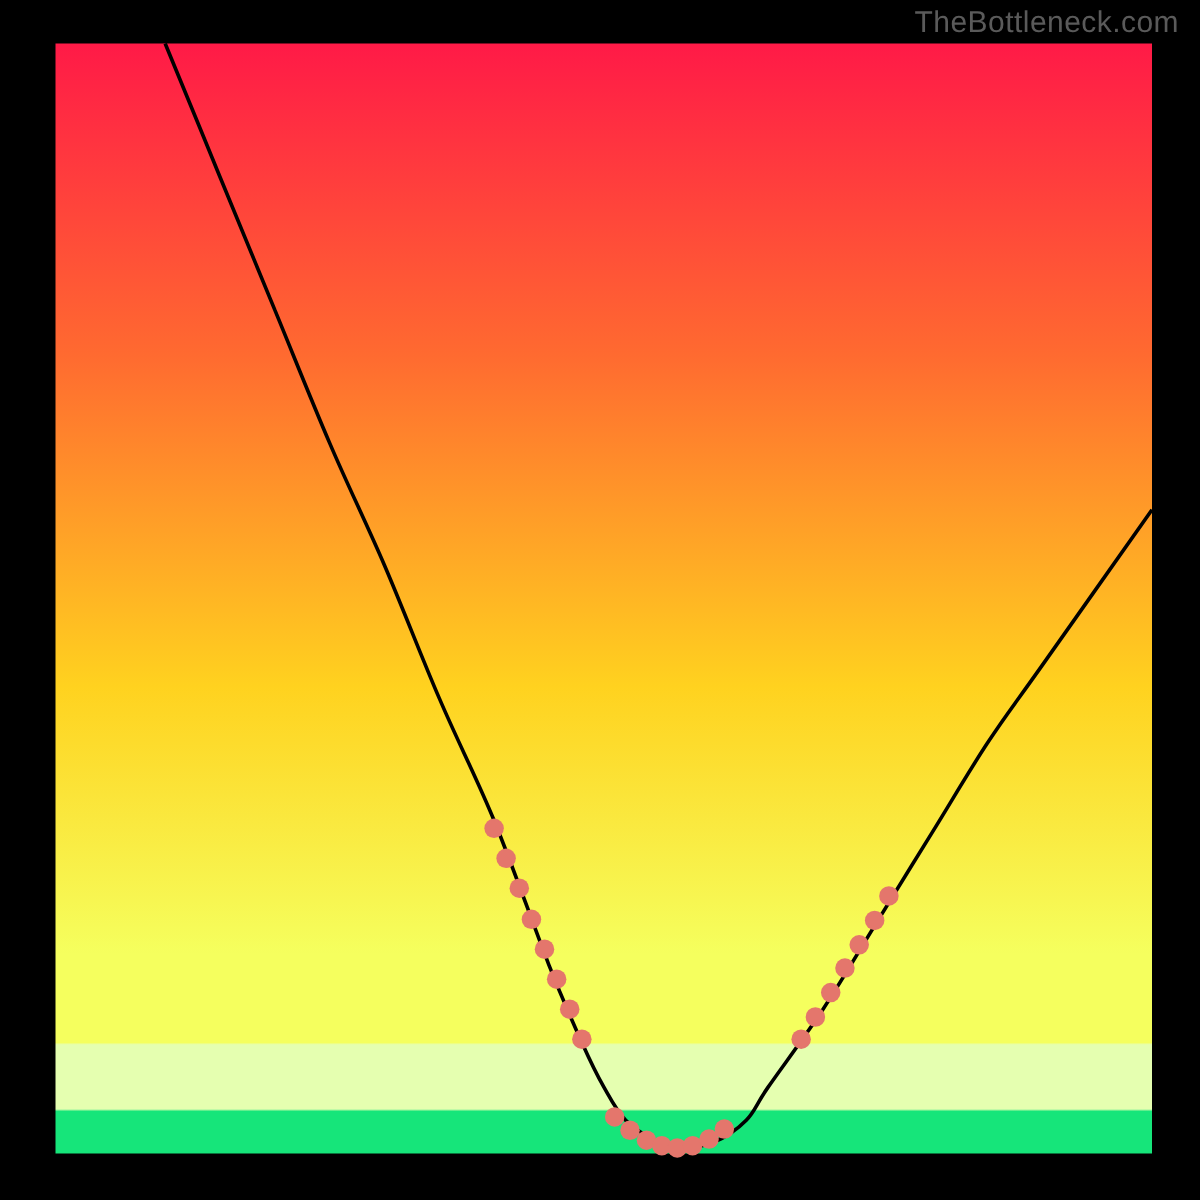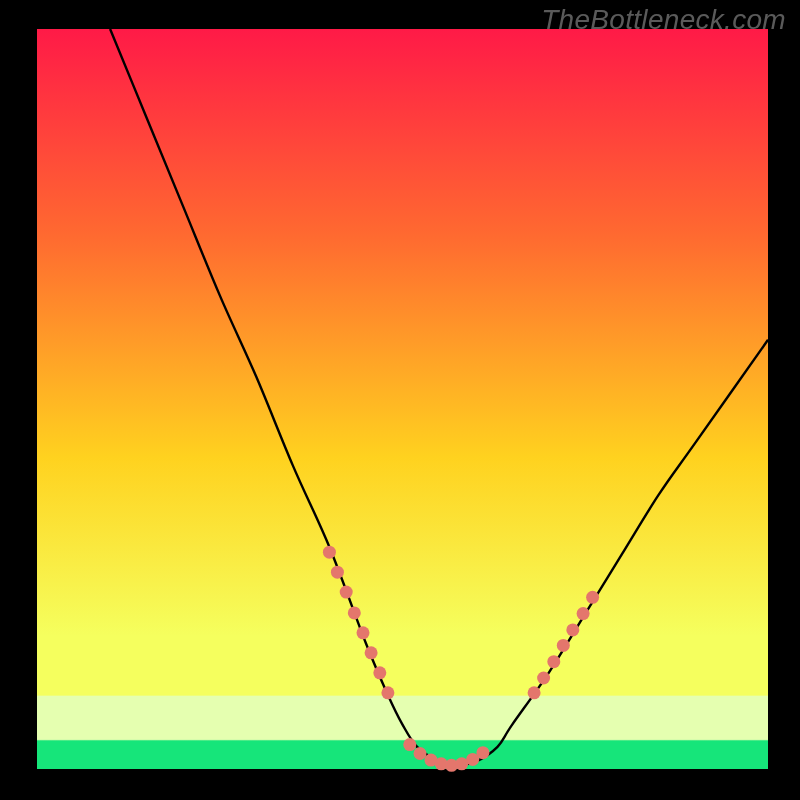--- a/index.html
+++ b/index.html
@@ -14,25 +14,24 @@
   .stage {
     position: relative;
     width: 800px;
     height: 800px;
   }
   .watermark {
     position: absolute;
     top: 4px;
     right: 14px;
     color: #5a5a5a;
-    font-size: 28px;
+    font-size: 20px;
     font-weight: 500;
     letter-spacing: 0.3px;
     z-index: 5;
-    font-style: italic;
   }
   svg {
     position: absolute;
     left: 0;
     top: 0;
   }
 </style>
 </head>
 <body>
 

